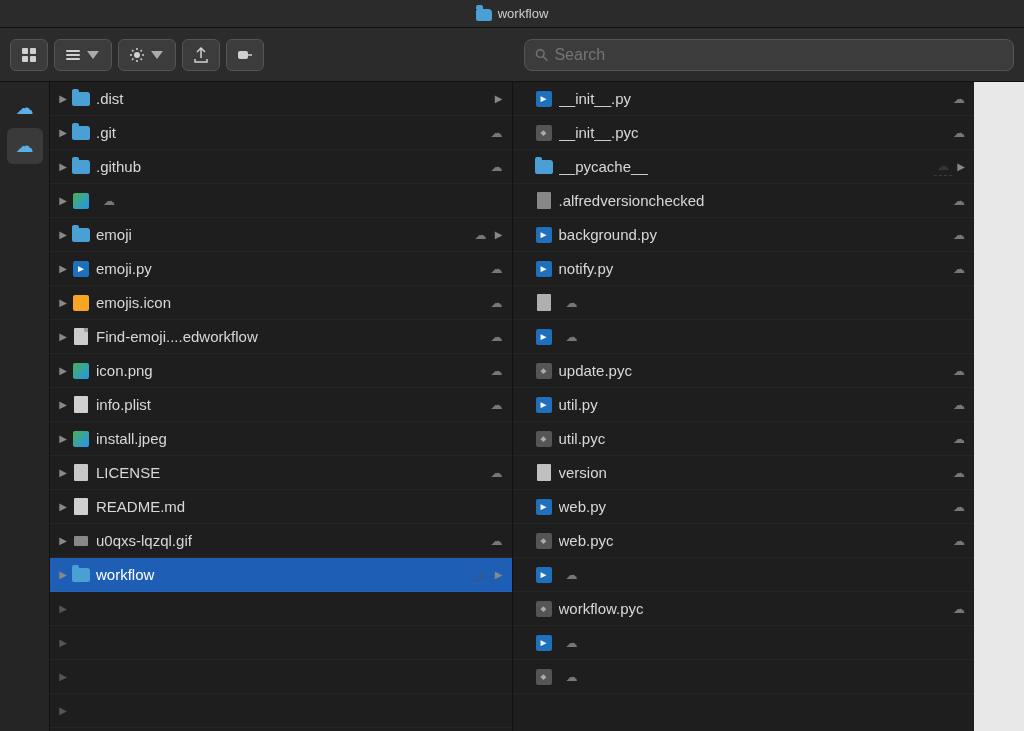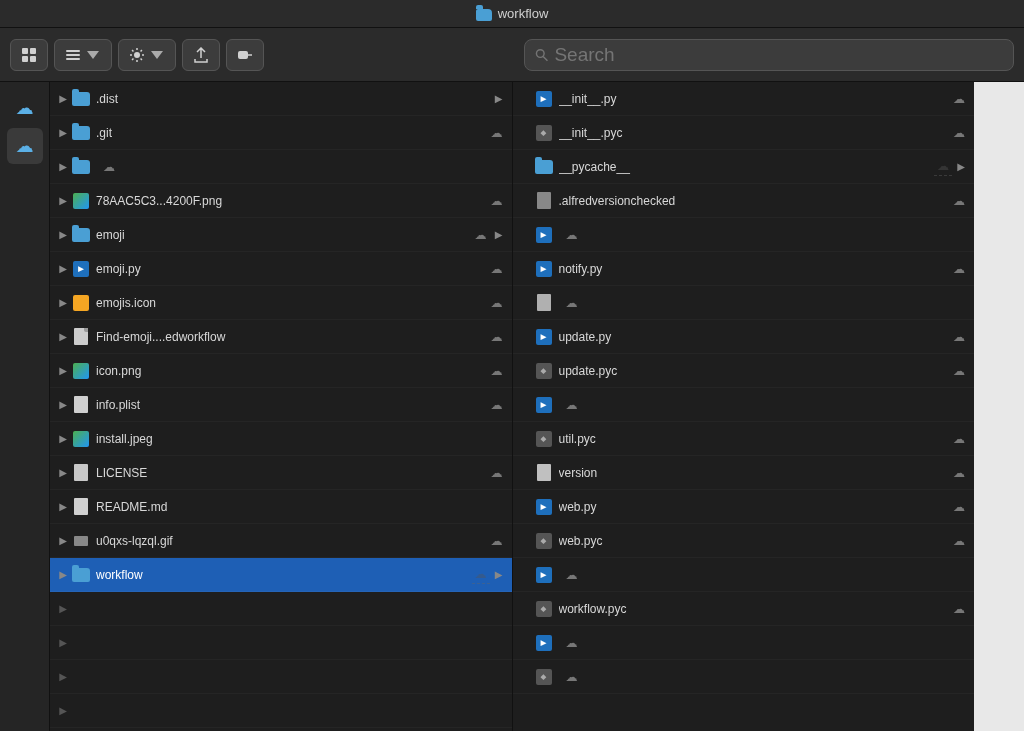--- a/index.html
+++ b/index.html
@@ -85,21 +85,21 @@
       align-items: center;
       padding: 0 10px;
       height: 32px;
       width: 490px;
     }
     .search-bar input {
       background: transparent;
       border: none;
       outline: none;
       color: #ffffff;
-      font-size: 19px;
+      font-size: 16px;
       width: 100%;
     }
     .search-icon-svg { margin-right: 6px; opacity: 0.6; }
 
     
     .main-content {
       display: flex;
       flex: 1;
       overflow: hidden;
     }
@@ -172,21 +172,21 @@
       display: flex;
       align-items: center;
       justify-content: center;
     }
     .file-name {
       flex: 1;
       white-space: nowrap;
       overflow: hidden;
       text-overflow: ellipsis;
       color: #d8d8d8;
-      font-size: 12px;
+      font-size: 15px;
     }
     .cloud-icon {
       width: 18px;
       height: 18px;
       flex-shrink: 0;
       display: flex;
       align-items: center;
       justify-content: center;
       color: #888;
       font-size: 12px;
@@ -415,28 +415,28 @@
             <div class="folder-icon"></div>
           </div>
           <div class="file-name">.git</div>
           <div class="cloud-icon" style="color: rgb(119, 119, 119);">☁</div>
         </div>
         <div class="file-row">
           <div class="chevron" style="color: rgb(136, 136, 136);">▶</div>
           <div class="file-icon">
             <div class="folder-icon"></div>
           </div>
+          <div class="file-name">.github</div>
           <div class="cloud-icon" style="color: rgb(119, 119, 119);">☁</div>
         </div>
         <div class="file-row">
           <div class="chevron" style="color: rgb(136, 136, 136);">▶</div>
           <div class="file-icon">
             <div class="png-icon"></div>
           </div>
-          <div class="file-name">78AAC5C3...4200F.png</div>
           <div class="cloud-icon" style="color: rgb(119, 119, 119);">☁</div>
         </div>
         <div class="file-row">
           <div class="chevron" style="color: rgb(136, 136, 136);">▶</div>
           <div class="file-icon">
             <div class="folder-icon"></div>
           </div>
           <div class="file-name">emoji</div>
           <div class="cloud-icon" style="color: rgb(119, 119, 119);">☁</div>
           <div class="chevron-right-btn">▶</div>
@@ -566,20 +566,21 @@
             <div class="alfred-icon"></div>
           </div>
           <div class="file-name">.alfredversionchecked</div>
           <div class="cloud-icon" style="color: rgb(119, 119, 119);">☁</div>
         </div>
         <div class="file-row">
           <div class="chevron"></div>
           <div class="file-icon">
             <div class="py-icon">▶</div>
           </div>
+          <div class="file-name">background.py</div>
           <div class="cloud-icon" style="color: rgb(119, 119, 119);">☁</div>
         </div>
         <div class="file-row">
           <div class="chevron"></div>
           <div class="file-icon">
             <div class="py-icon">▶</div>
           </div>
           <div class="file-name">notify.py</div>
           <div class="cloud-icon" style="color: rgb(119, 119, 119);">☁</div>
         </div>
@@ -588,36 +589,36 @@
           <div class="file-icon">
             <div class="tgz-icon"></div>
           </div>
           <div class="cloud-icon" style="color: rgb(119, 119, 119);">☁</div>
         </div>
         <div class="file-row">
           <div class="chevron"></div>
           <div class="file-icon">
             <div class="py-icon">▶</div>
           </div>
-          <div class="file-name">update.py</div>
           <div class="cloud-icon" style="color: rgb(119, 119, 119);">☁</div>
         </div>
         <div class="file-row">
           <div class="chevron"></div>
           <div class="file-icon">
             <div class="pyc-icon">◆</div>
           </div>
           <div class="file-name">update.pyc</div>
           <div class="cloud-icon" style="color: rgb(119, 119, 119);">☁</div>
         </div>
         <div class="file-row">
           <div class="chevron"></div>
           <div class="file-icon">
             <div class="py-icon">▶</div>
           </div>
+          <div class="file-name">util.py</div>
           <div class="cloud-icon" style="color: rgb(119, 119, 119);">☁</div>
         </div>
         <div class="file-row">
           <div class="chevron"></div>
           <div class="file-icon">
             <div class="pyc-icon">◆</div>
           </div>
           <div class="file-name">util.pyc</div>
           <div class="cloud-icon" style="color: rgb(119, 119, 119);">☁</div>
         </div>

